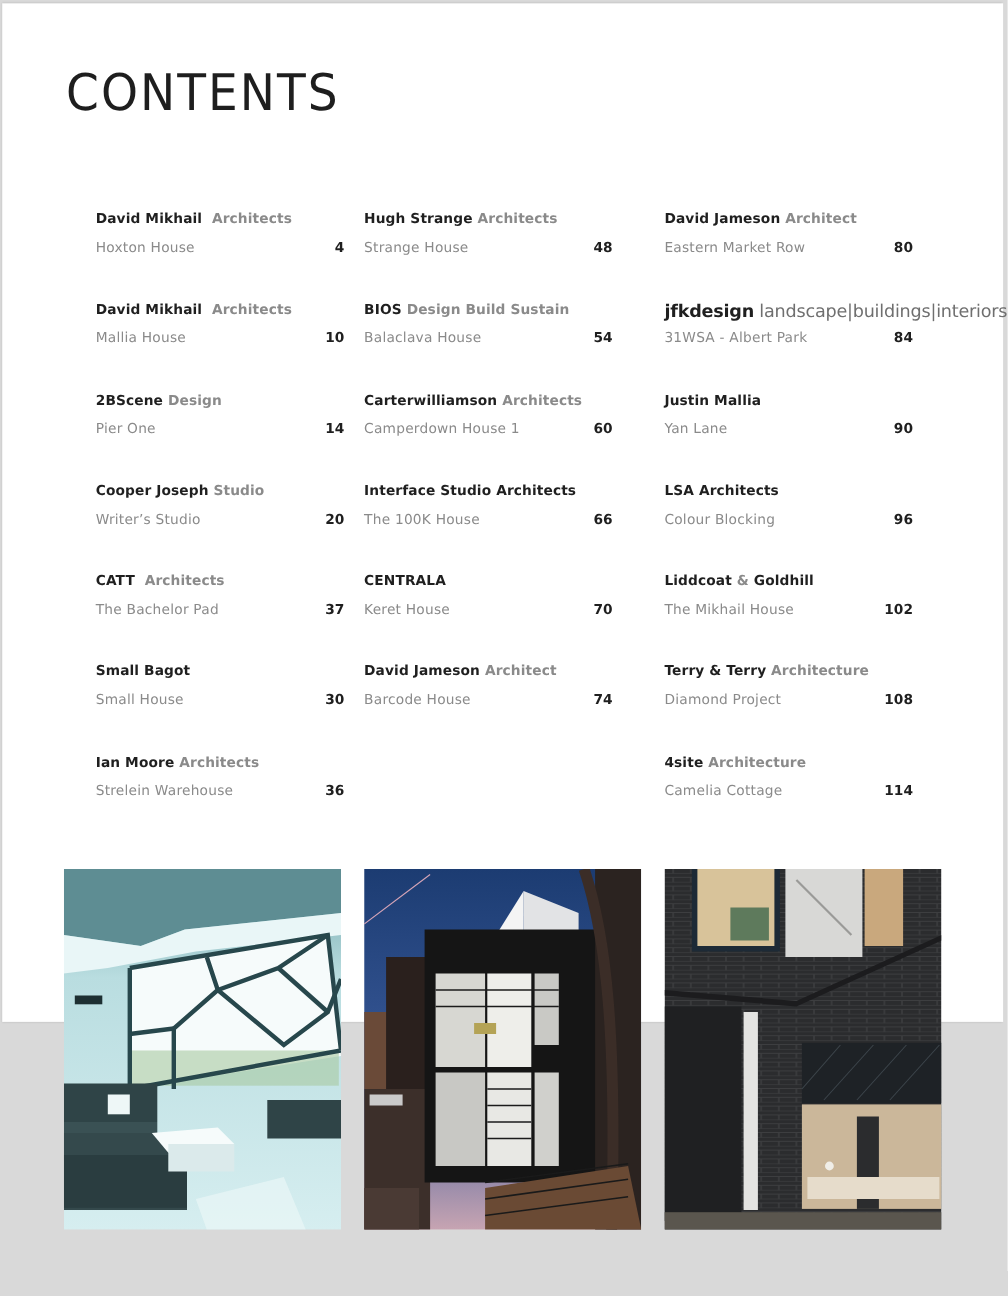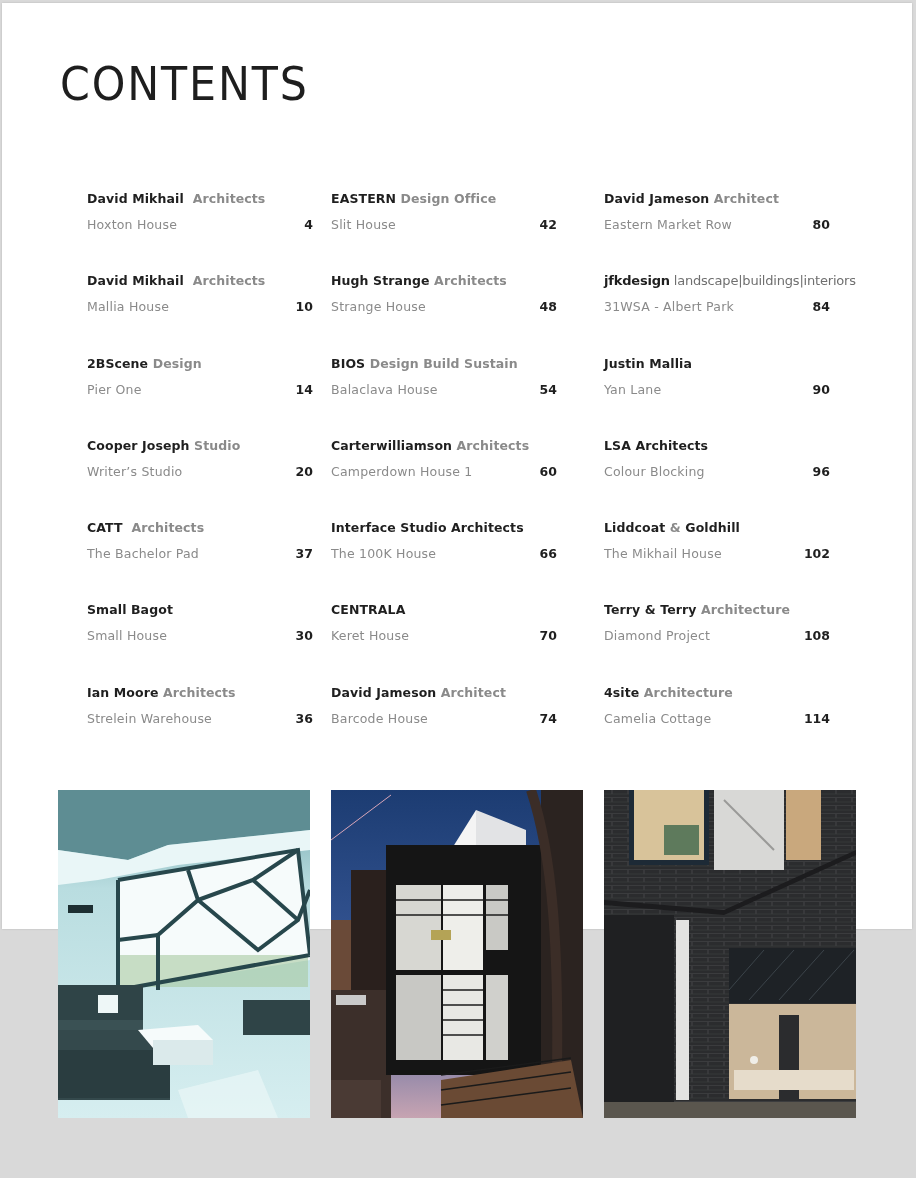--- a/index.html
+++ b/index.html
@@ -117,25 +117,20 @@
     </div>
     <div class="entry">
       <div class="firm"><span class="strong">Ian Moore</span><span class="light" style="white-space:pre"> Architects</span></div>
       <div class="project">Strelein Warehouse</div>
       <div class="pagenum">36</div>
     </div>
   </div>
 
   <div class="col col-1">
     <div class="entry">
-      <div class="firm"><span class="strong">EASTERN</span><span class="light" style="white-space:pre"> Design Office</span></div>
-      <div class="project">Slit House</div>
-      <div class="pagenum">42</div>
-    </div>
-    <div class="entry">
       <div class="firm"><span class="strong">Hugh Strange</span><span class="light" style="white-space:pre"> Architects</span></div>
       <div class="project">Strange House</div>
       <div class="pagenum">48</div>
     </div>
     <div class="entry">
       <div class="firm"><span class="strong">BIOS</span><span class="light" style="white-space:pre"> Design Build Sustain</span></div>
       <div class="project">Balaclava House</div>
       <div class="pagenum">54</div>
     </div>
     <div class="entry">
@@ -160,21 +155,21 @@
     </div>
   </div>
 
   <div class="col col-2">
     <div class="entry">
       <div class="firm"><span class="strong">David Jameson</span><span class="light" style="white-space:pre"> Architect</span></div>
       <div class="project">Eastern Market Row</div>
       <div class="pagenum">80</div>
     </div>
     <div class="entry">
-      <div class="firm" style="font-size:13px;letter-spacing:-0.2px"><span class="strong">jfkdesign</span><span class="light" style="white-space:pre;font-weight:normal;color:#6f6f6f"> landscape|buildings|interiors</span></div>
+      <div class="firm" style="font-size:16px;letter-spacing:-0.2px"><span class="strong">jfkdesign</span><span class="light" style="white-space:pre;font-weight:normal;color:#6f6f6f"> landscape|buildings|interiors</span></div>
       <div class="project">31WSA - Albert Park</div>
       <div class="pagenum">84</div>
     </div>
     <div class="entry">
       <div class="firm"><span class="strong">Justin Mallia</span><span class="light" style="white-space:pre"></span></div>
       <div class="project">Yan Lane</div>
       <div class="pagenum">90</div>
     </div>
     <div class="entry">
       <div class="firm"><span class="strong">LSA Architects</span><span class="light" style="white-space:pre"></span></div>

